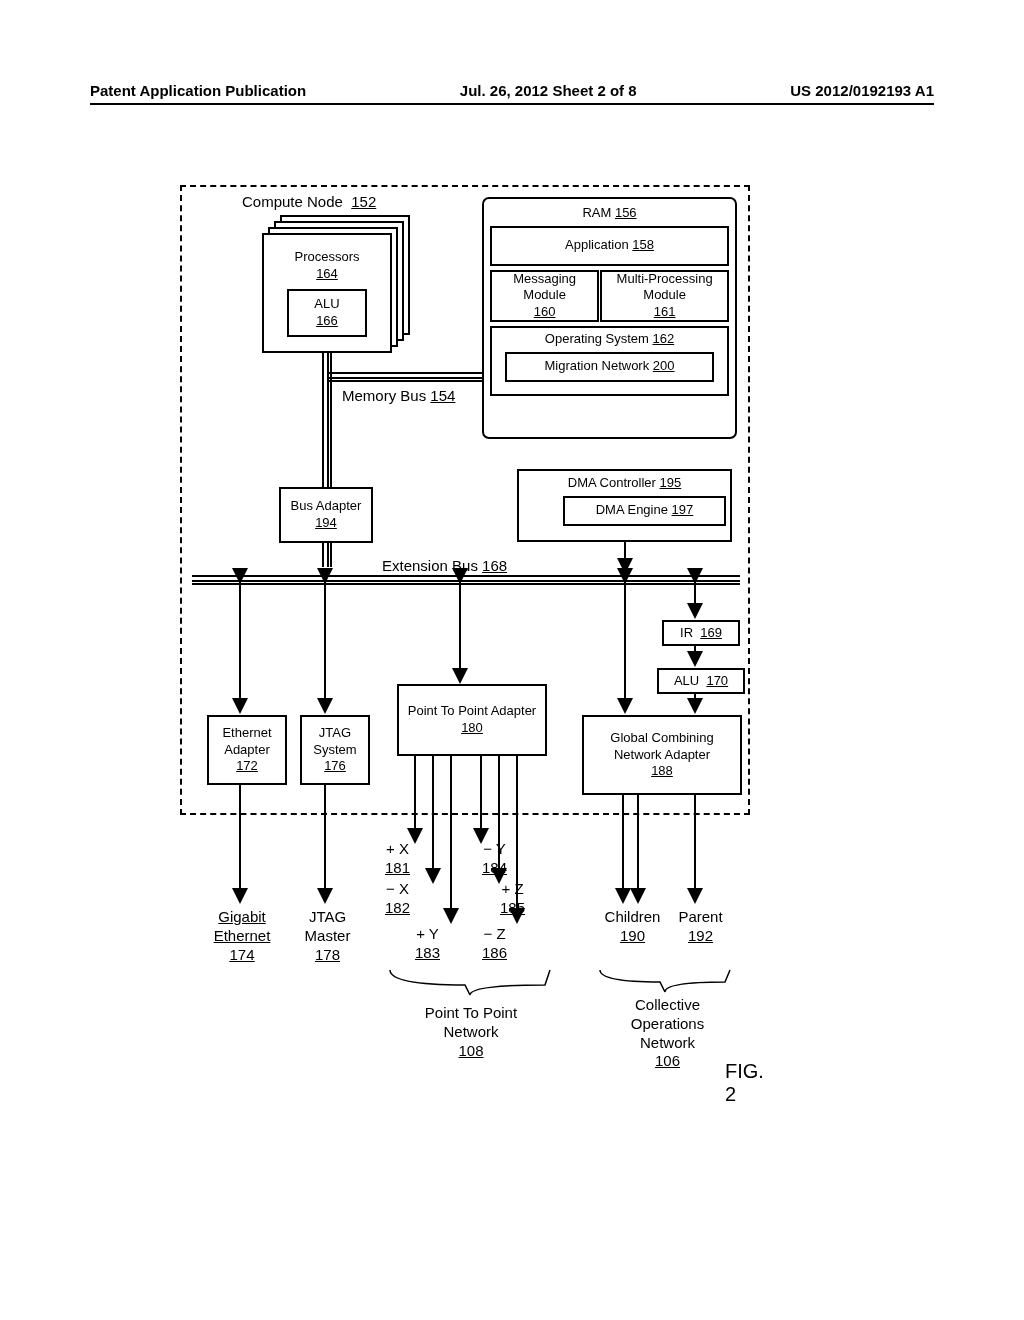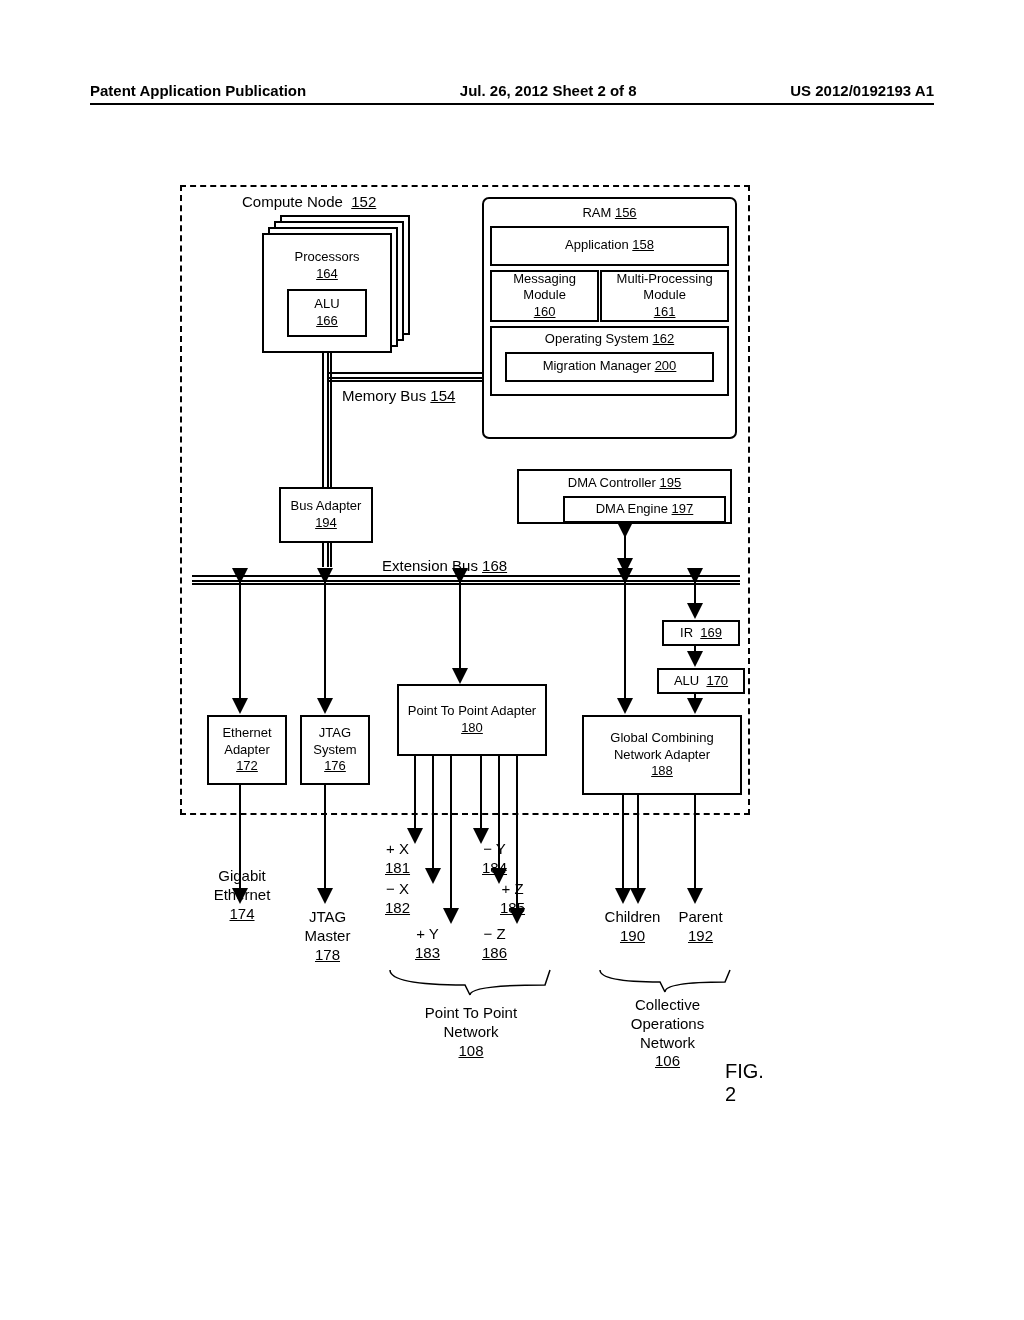--- a/index.html
+++ b/index.html
@@ -161,34 +161,34 @@
           <div class="ref" style="display:inline">160</div>
         </div>
         <div class="blk" style="position:relative; flex:1.2; height:52px;">
           <div>Multi-Processing Module</div>
           <div class="ref" style="display:inline">161</div>
         </div>
       </div>
       <div class="blk" style="position:relative; width:100%; height:70px; margin-top:4px; justify-content:flex-start; padding-top:3px;">
         <div><span>Operating System</span>&nbsp;<span class="ref" style="display:inline">162</span></div>
         <div class="blk" style="position:relative; width:92%; height:30px; margin-top:4px;">
-          <div><span>Migration Manager</span>&nbsp;<span class="ref" style="display:inline">200</span></div>
+          <div><span>Migration Network</span>&nbsp;<span class="ref" style="display:inline">200</span></div>
         </div>
       </div>
     </div>
 
     <div class="lbl" style="left:160px; top:200px;">
       <span>Memory Bus</span>&nbsp;<span class="ref" style="display:inline">154</span>
     </div>
 
     <div class="vbus" style="left:140px; top:166px; height:214px;"></div>
 
     <div class="bus" style="left:146px; top:185px; width:154px;"></div>
 
-    <div class="blk" style="left:335px; top:282px; width:215px; height:55px; justify-content:flex-start; padding-top:4px;">
+    <div class="blk" style="left:335px; top:282px; width:215px; height:73px; justify-content:flex-start; padding-top:4px;">
       <div><span>DMA Controller</span>&nbsp;<span class="ref" style="display:inline">195</span></div>
       <div class="blk" style="position:relative; width:80%; height:30px; margin-top:4px;margin-left:40px;">
         <div><span>DMA Engine</span>&nbsp;<span class="ref" style="display:inline">197</span></div>
       </div>
     </div>
 
     <div class="blk" style="left:97px; top:300px; width:94px; height:56px;">
       <div>Bus Adapter</div>
       <div class="ref">194</div>
     </div>
@@ -218,21 +218,21 @@
       <div>JTAG System</div>
       <div class="ref">176</div>
     </div>
 
     <div class="blk" style="left:400px; top:528px; width:160px; height:80px;">
       <div>Global Combining Network Adapter</div>
       <div class="ref">188</div>
     </div>
   </div>
 
-  <div class="lbl" style="left:62px; top:687px; width:60px;">
+  <div class="lbl" style="left:62px; top:728px; width:60px;text-decoration:underline;">
     <span>Gigabit Ethernet</span><span class="ref">174</span>
   </div>
   <div class="lbl" style="left:150px; top:728px; width:55px;">
     <span>JTAG Master</span><span class="ref">178</span>
   </div>
 
   <div class="lbl" style="left:235px; top:660px;"><span>+ X</span><span class="ref">181</span></div>
   <div class="lbl" style="left:235px; top:700px;"><span>− X</span><span class="ref">182</span></div>
   <div class="lbl" style="left:265px; top:745px;"><span>+ Y</span><span class="ref">183</span></div>
   <div class="lbl" style="left:332px; top:660px;"><span>− Y</span><span class="ref">184</span></div>

